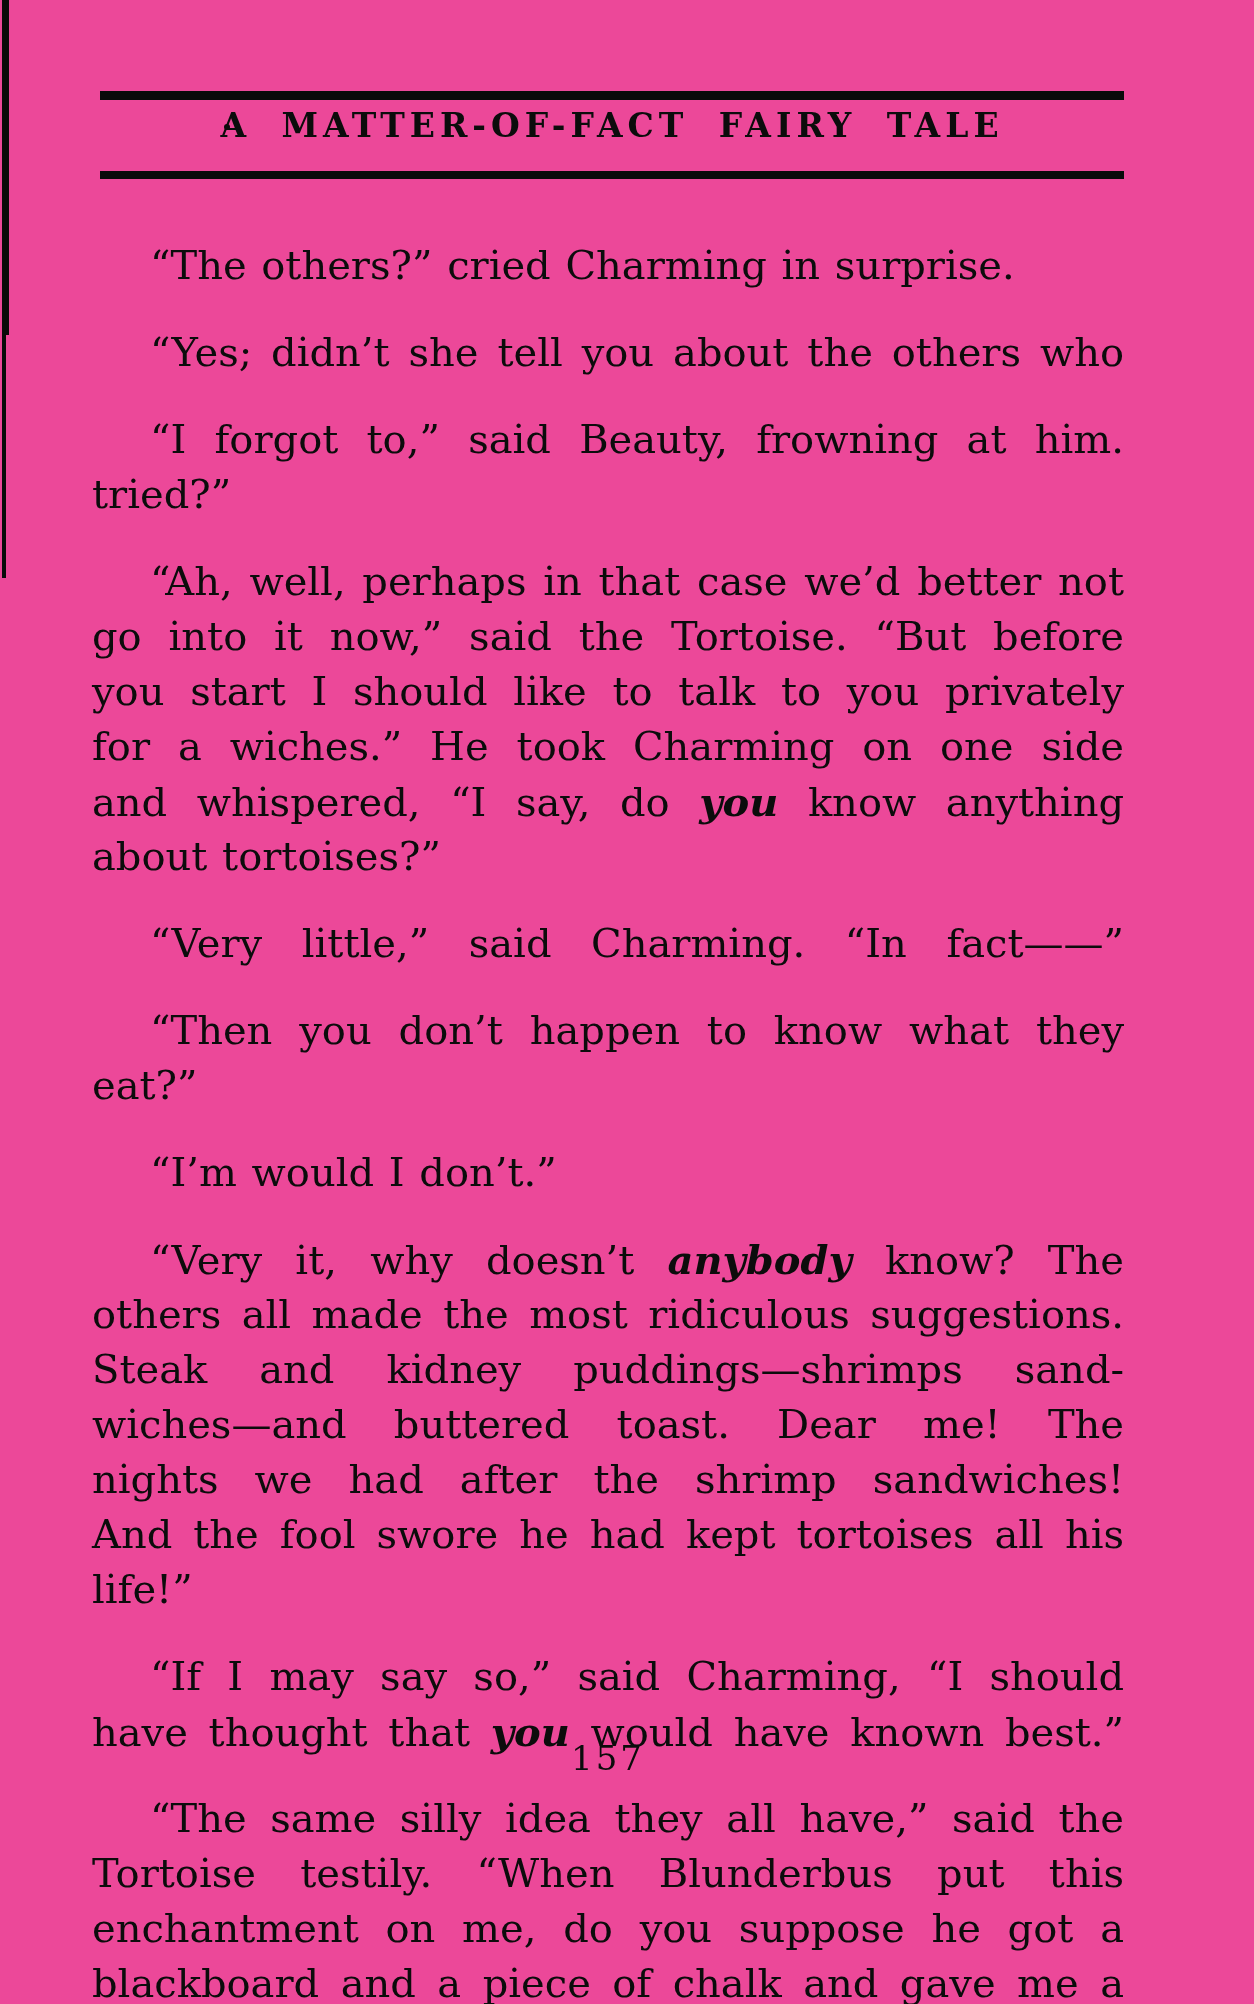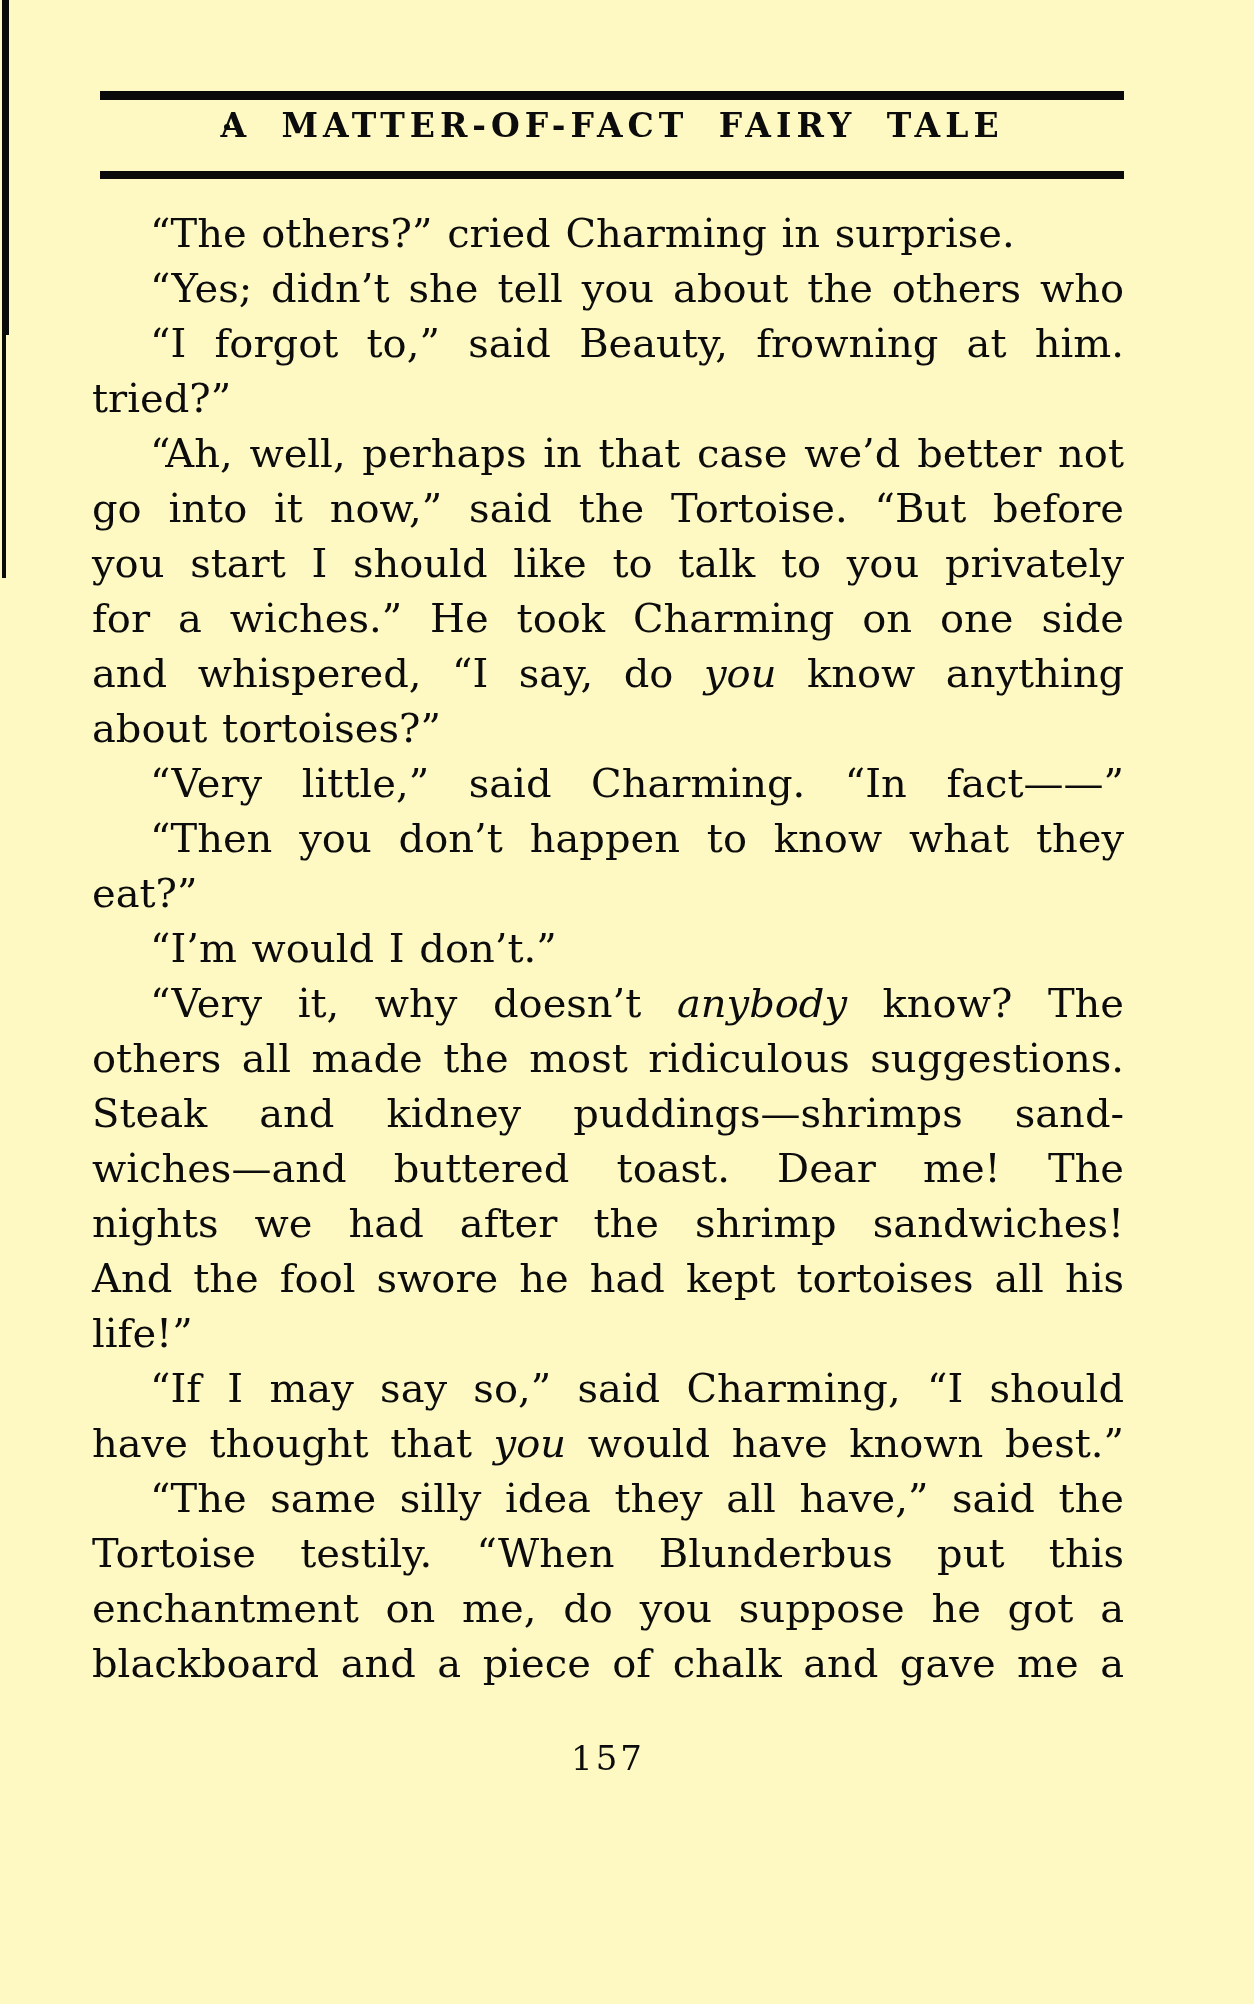--- a/index.html
+++ b/index.html
@@ -4,21 +4,21 @@
 <style>
   html, body {
     margin: 0;
     padding: 0;
     background: #e8e8e8;
   }
   .page {
     position: relative;
     width: 1254px;
     height: 2004px;
-    background: #fef9c3;
+    background: #ec4899;
     overflow: hidden;
     font-family: "DejaVu Serif", "Liberation Serif", serif;
     color: #0d0d0d;
   }
   
   .gutter-bar-top {
     position: absolute;
     left: 2px; top: 0;
     width: 7px; height: 335px;
     background: #0a0a0a;
@@ -69,23 +69,25 @@
     height: 55px;
     white-space: normal;
     text-align: left;
   }
   .line.justify {
     text-align: justify;
     text-align-last: justify;
   }
   .line.indent {
     padding-left: 58px;
+    margin-top: 32px;
   }
   .line .italic {
     font-style: italic;
+    font-weight: bold;
   }
   .folio {
     position: absolute;
     left: 92px; top: 1730px;
     width: 1032px;
     text-align: center;
     font-size: 34px;
     letter-spacing: 3px;
     color: #0c0c0c;
     margin-top: 8px;

